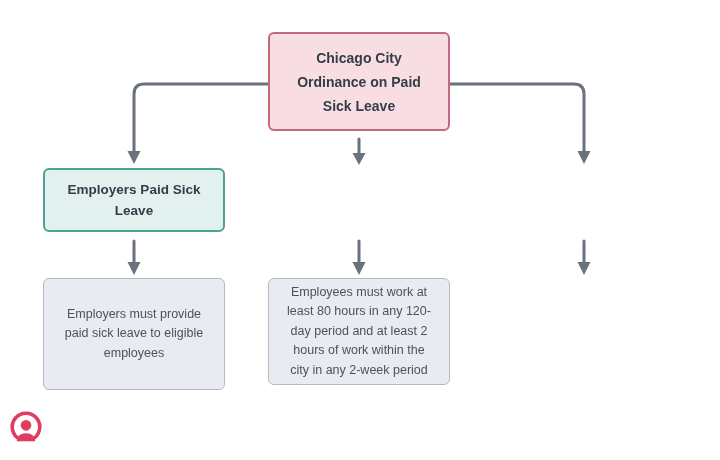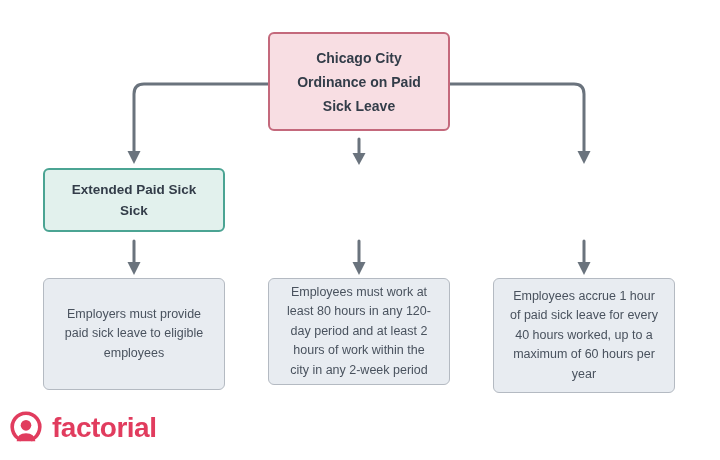--- a/index.html
+++ b/index.html
@@ -99,38 +99,34 @@
     <polygon class="head" points="352.5,262 365.5,262 359,275"></polygon>
     <path class="line" d="M 584 241 L 584 262"></path>
     <polygon class="head" points="577.5,262 590.5,262 584,275"></polygon>
   </svg>
 
   <div class="box root-box">
     <span>Chicago City Ordinance on Paid Sick Leave</span>
   </div>
 
   <div class="box branch-box col-left">
-    <span>Extended Paid Sick Sick</span>
+    <span>Employers Paid Sick Leave</span>
   </div>
 
   <div class="box detail-box detail-left col-left">
     <span>Employers must provide paid sick leave to eligible employees</span>
   </div>
   <div class="box detail-box detail-mid col-mid">
     <span>Employees must work at least 80 hours in any 120-day period and at least 2 hours of work within the city in any 2-week period</span>
-  </div>
-  <div class="box detail-box detail-right col-right">
-    <span>Employees accrue 1 hour of paid sick leave for every 40 hours worked, up to a maximum of 60 hours per year</span>
   </div>
 
   <div class="logo">
     <svg class="logo-icon" viewBox="0 0 34 34" aria-hidden="true">
 
       <path d="M 11.5 27.8 A 13 13 0 1 1 22.5 27.8" fill="none" stroke="var(--brand)" stroke-width="3.4" stroke-linecap="round"></path>
 
       <circle cx="17" cy="14.5" r="5" fill="var(--brand)"></circle>
 
       <path d="M 8.2 29.6 Q 8.8 22 17 22 Q 25.2 22 25.8 29.6 Z" fill="var(--brand)"></path>
     </svg>
-    <span class="logo-text">factorial</span>
   </div>
 
 </div>
 
 </body></html>

